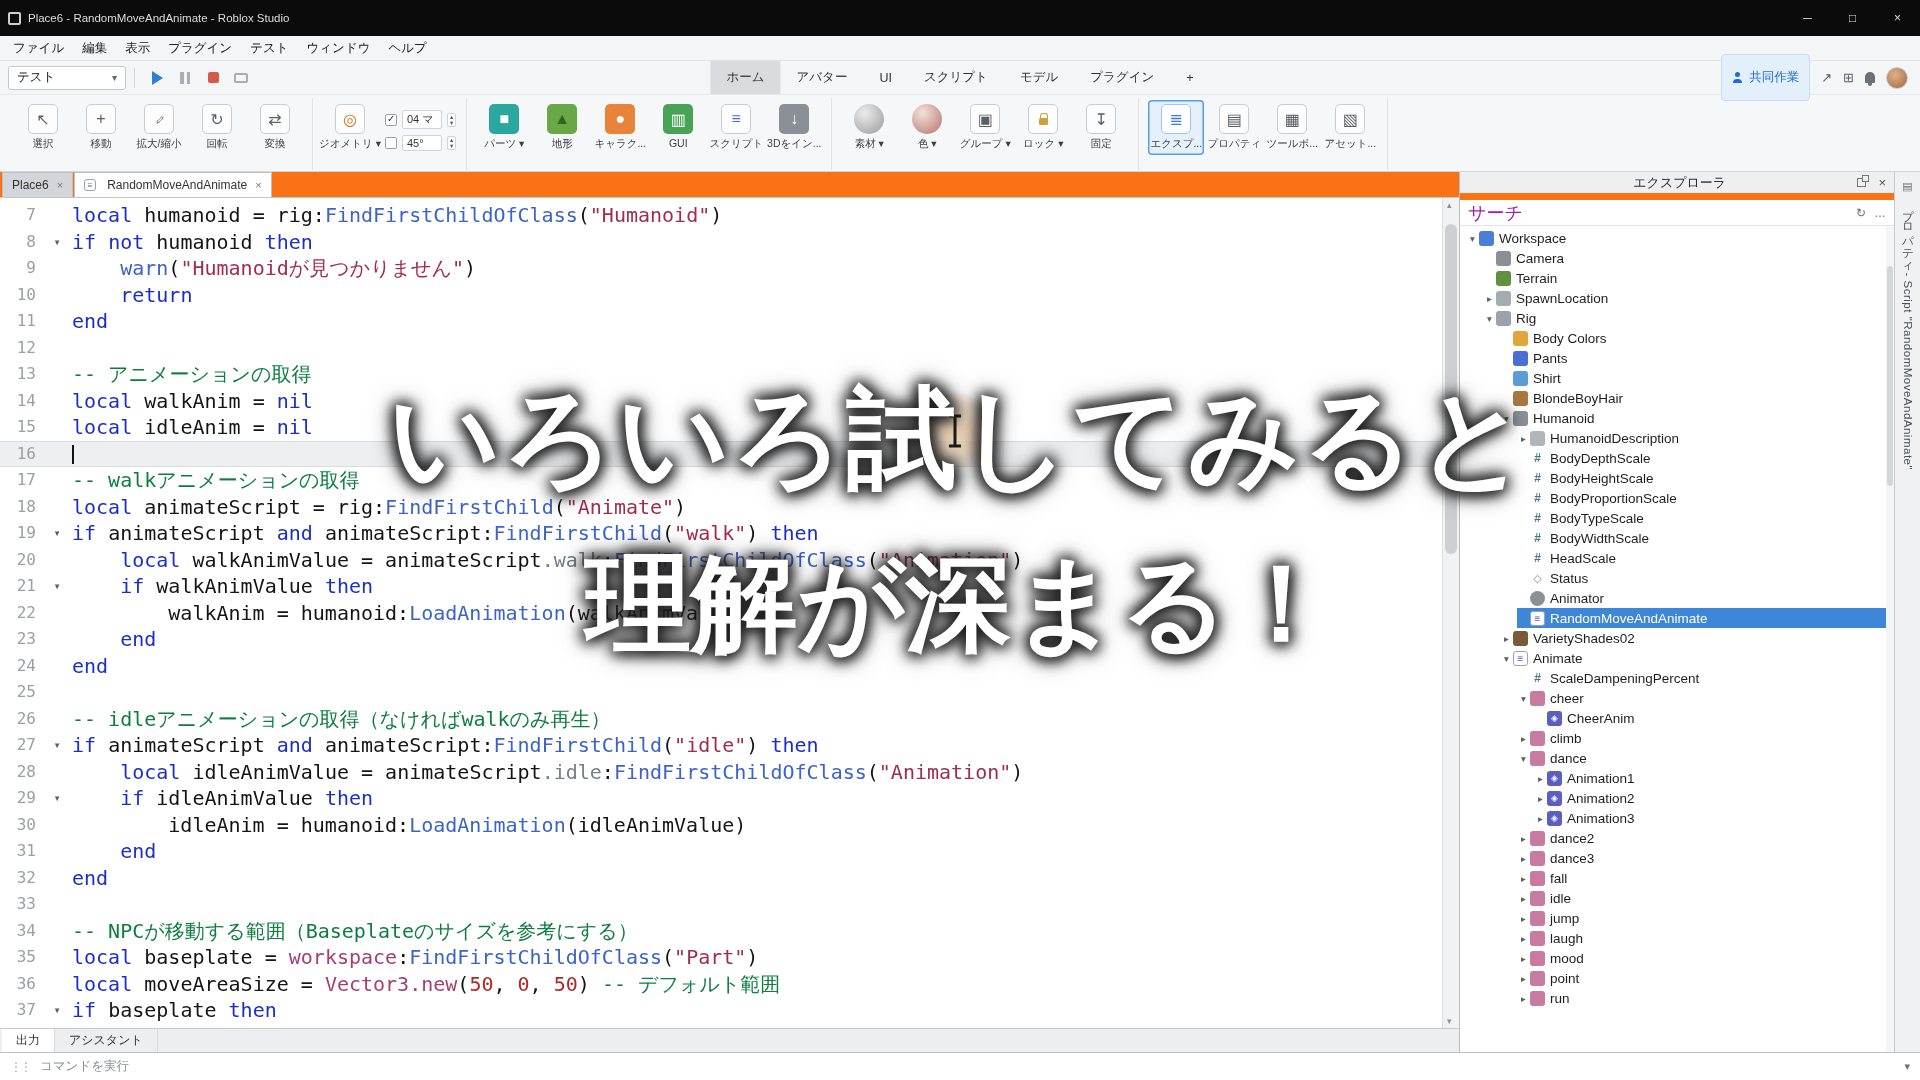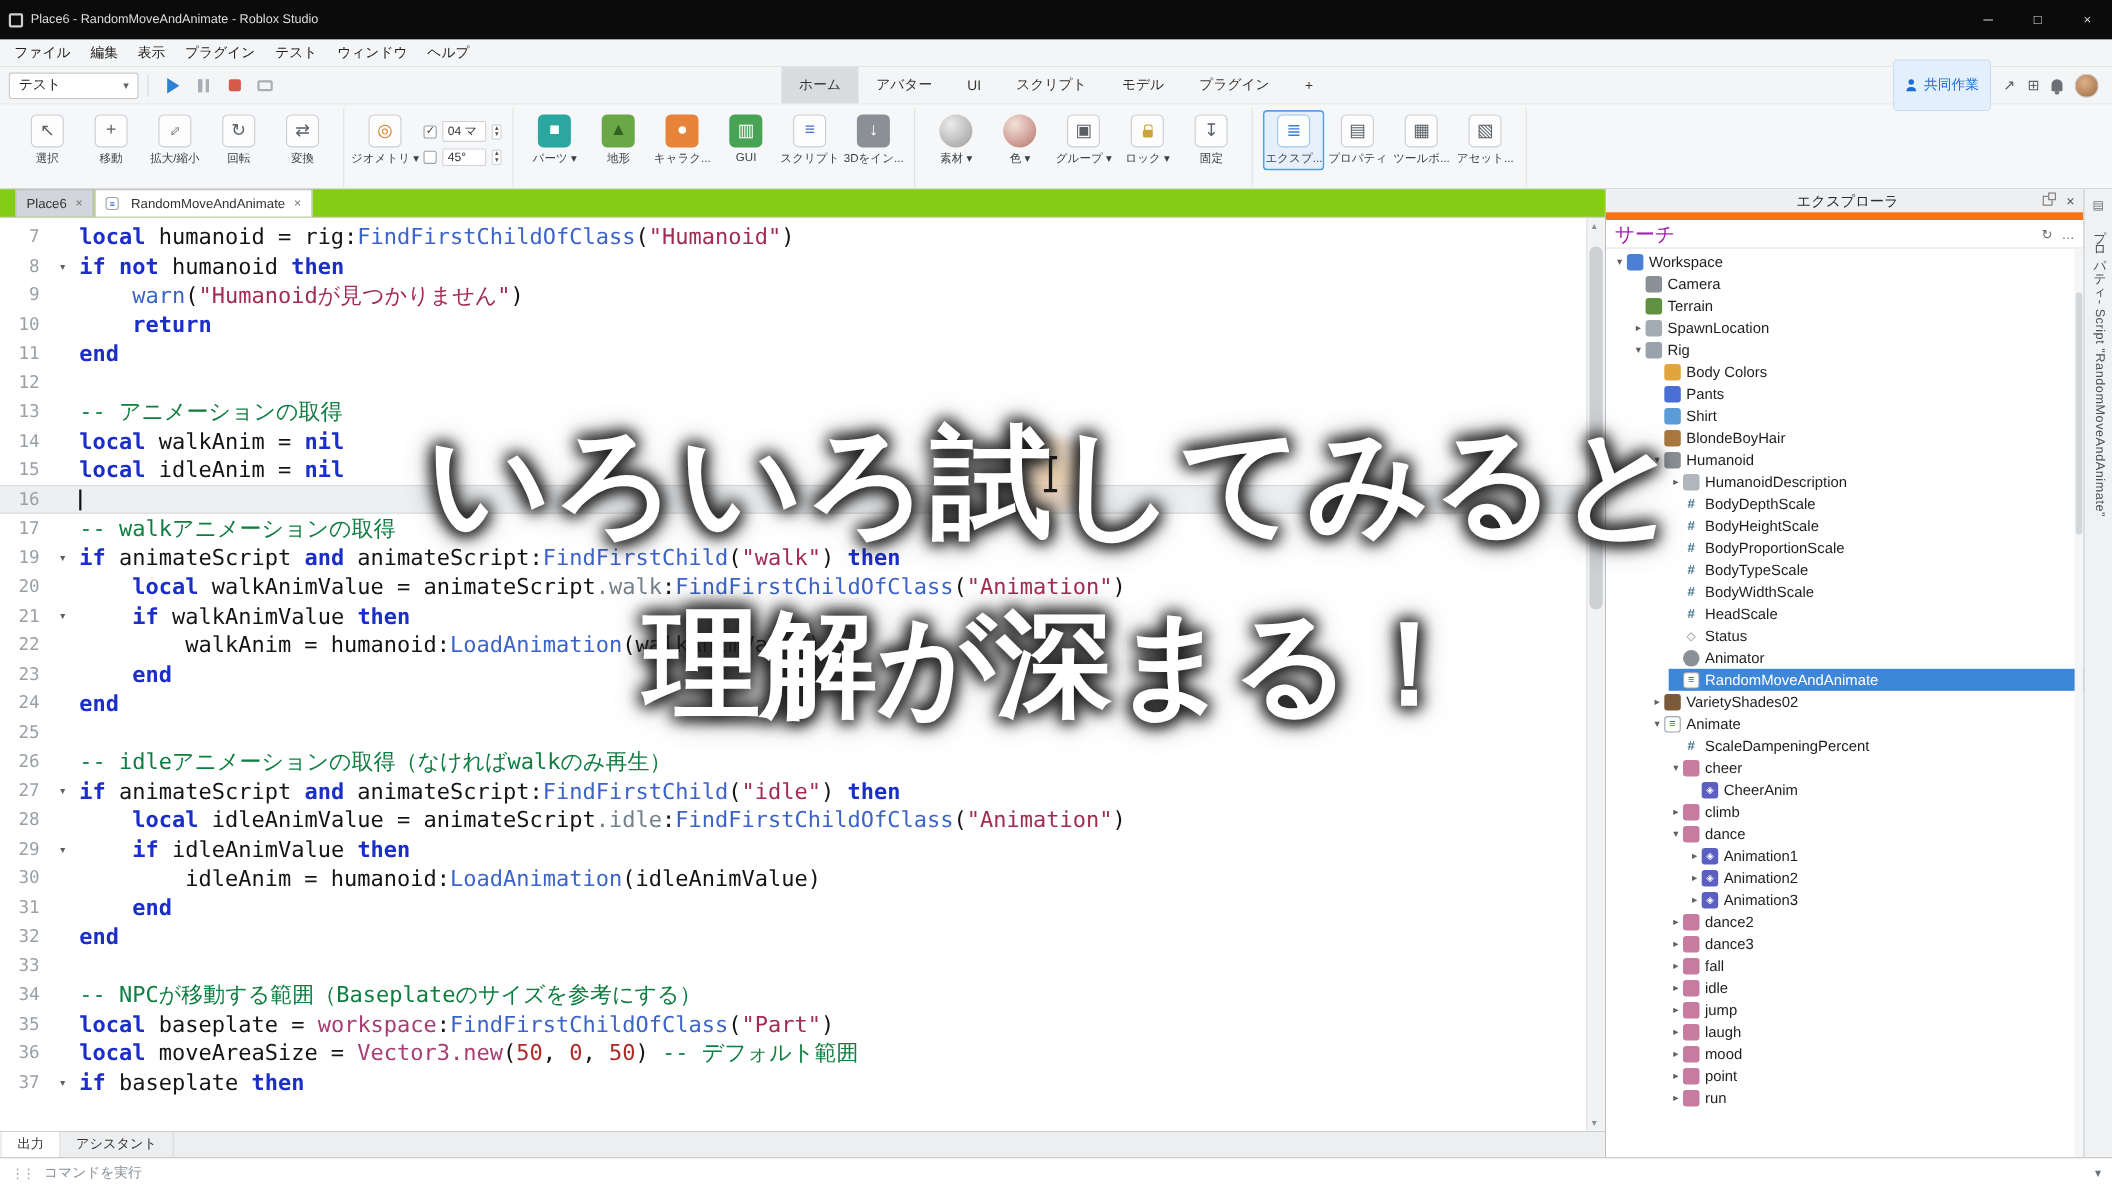--- a/index.html
+++ b/index.html
@@ -66,35 +66,35 @@
 .snaprow{display:flex;align-items:center;gap:5px}
 .cb{width:12px;height:12px;border:1px solid #9aa0a6;background:#fff;border-radius:2px;position:relative}
 .cb.checked::after{content:"✓";position:absolute;left:1px;top:-2px;font-size:10px;color:#333}
 .snapval{font-size:11px;color:#333;min-width:40px;border:1px solid #d0d4d8;background:#fff;padding:1px 4px;border-radius:2px}
 .stepper{display:flex;flex-direction:column;border:1px solid #d0d4d8;border-radius:2px;background:#fff}
 .stepper span{font-size:6.5px;line-height:6px;padding:0 2px;color:#555}
 
 
 .content{flex:1;display:flex;min-height:0}
 .editor-col{width:1460px;flex:none;display:flex;flex-direction:column;border-right:1px solid #bdbdbd;min-height:0}
-.doc-tabs{height:26px;background:#84cc16;display:flex;align-items:flex-end;padding-left:14px;border-bottom:1px solid #c6c6c6;flex:none}
+.doc-tabs{height:26px;background:#f97316;display:flex;align-items:flex-end;padding-left:2px;border-bottom:1px solid #c6c6c6;flex:none}
 .doc-tab{height:25px;display:flex;align-items:center;gap:6px;padding:0 9px;font-size:12px;color:#333;background:#d2d5d9;border:1px solid #c0c0c0;border-bottom:none;margin-right:1px}
 .doc-tab.active{background:#fff}
 .dt-close{color:#777;font-size:11px;margin-left:2px}
 .ti.small{width:12px;height:12px;font-size:8px}
 
 .code-area{flex:1;position:relative;background:#fff;min-height:0;overflow:hidden}
 .code-lines{position:absolute;top:4px;left:0;right:18px;font-family:"DejaVu Sans Mono","Liberation Mono",monospace;font-size:20px}
 .cl{display:flex;height:26.5px;line-height:26.5px;white-space:pre}
 .cl.cur{background:#edeff1;box-shadow:inset 0 1px 0 #d9dde1,inset 0 -1px 0 #d9dde1}
 .ln{width:42px;flex:none;text-align:right;padding-right:6px;font-size:16px;color:#9aa0a6}
 .fold{width:30px;flex:none;text-align:center;font-size:12px;color:#5a6066}
 .codetext{flex:1}
 .caret{display:inline-block;width:2px;height:19px;background:#111;vertical-align:-3px;margin-right:-2px}
-.tk-kw{color:#1b2fc8;font-weight:bold}
+.tk-kw{color:#1b2fc8;font-weight:normal}
 .tk-fn{color:#3b63c8}
 .tk-str{color:#a22c50}
 .tk-cm{color:#0e7d40}
 .tk-num{color:#b02828}
 .tk-prop{color:#74808a}
 .tk-glb{color:#a63d74}
 .tk-pl{color:#141414}
 .vscroll{position:absolute;top:0;right:0;bottom:0;width:17px;background:#f1f2f3;border-left:1px solid #e0e0e0}
 .vscroll::before{content:"▴";position:absolute;top:2px;left:4px;font-size:9px;color:#8a9096}
 .vscroll::after{content:"▾";position:absolute;bottom:2px;left:4px;font-size:9px;color:#8a9096}
@@ -407,20 +407,21 @@
             <div class="cl"><span class="ln">8</span><span class="fold">▾</span><span class="codetext"><span class="tk-kw">if</span><span class="tk-pl"> </span><span class="tk-kw">not</span><span class="tk-pl"> humanoid </span><span class="tk-kw">then</span></span></div>
             <div class="cl"><span class="ln">9</span><span class="fold"></span><span class="codetext"><span class="tk-pl">    </span><span class="tk-fn">warn</span><span class="tk-pl">(</span><span class="tk-str">"Humanoidが見つかりません"</span><span class="tk-pl">)</span></span></div>
             <div class="cl"><span class="ln">10</span><span class="fold"></span><span class="codetext"><span class="tk-pl">    </span><span class="tk-kw">return</span></span></div>
             <div class="cl"><span class="ln">11</span><span class="fold"></span><span class="codetext"><span class="tk-kw">end</span></span></div>
             <div class="cl"><span class="ln">12</span><span class="fold"></span><span class="codetext"></span></div>
             <div class="cl"><span class="ln">13</span><span class="fold"></span><span class="codetext"><span class="tk-cm">-- アニメーションの取得</span></span></div>
             <div class="cl"><span class="ln">14</span><span class="fold"></span><span class="codetext"><span class="tk-kw">local</span><span class="tk-pl"> walkAnim = </span><span class="tk-kw">nil</span></span></div>
             <div class="cl"><span class="ln">15</span><span class="fold"></span><span class="codetext"><span class="tk-kw">local</span><span class="tk-pl"> idleAnim = </span><span class="tk-kw">nil</span></span></div>
             <div class="cl cur"><span class="ln">16</span><span class="fold"></span><span class="codetext"><span class="caret"></span></span></div>
             <div class="cl"><span class="ln">17</span><span class="fold"></span><span class="codetext"><span class="tk-cm">-- walkアニメーションの取得</span></span></div>
+            <div class="cl"><span class="ln">18</span><span class="fold"></span><span class="codetext"><span class="tk-kw">local</span><span class="tk-pl"> animateScript = rig:</span><span class="tk-fn">FindFirstChild</span><span class="tk-pl">(</span><span class="tk-str">"Animate"</span><span class="tk-pl">)</span></span></div>
             <div class="cl"><span class="ln">19</span><span class="fold">▾</span><span class="codetext"><span class="tk-kw">if</span><span class="tk-pl"> animateScript </span><span class="tk-kw">and</span><span class="tk-pl"> animateScript:</span><span class="tk-fn">FindFirstChild</span><span class="tk-pl">(</span><span class="tk-str">"walk"</span><span class="tk-pl">) </span><span class="tk-kw">then</span></span></div>
             <div class="cl"><span class="ln">20</span><span class="fold"></span><span class="codetext"><span class="tk-pl">    </span><span class="tk-kw">local</span><span class="tk-pl"> walkAnimValue = animateScript</span><span class="tk-prop">.walk</span><span class="tk-pl">:</span><span class="tk-fn">Find​FirstChildOfClass</span><span class="tk-pl">(</span><span class="tk-str">"Animation"</span><span class="tk-pl">)</span></span></div>
             <div class="cl"><span class="ln">21</span><span class="fold">▾</span><span class="codetext"><span class="tk-pl">    </span><span class="tk-kw">if</span><span class="tk-pl"> walkAnimValue </span><span class="tk-kw">then</span></span></div>
             <div class="cl"><span class="ln">22</span><span class="fold"></span><span class="codetext"><span class="tk-pl">        walkAnim = humanoid:</span><span class="tk-fn">LoadAnimation</span><span class="tk-pl">(walkAnimValue)</span></span></div>
             <div class="cl"><span class="ln">23</span><span class="fold"></span><span class="codetext"><span class="tk-pl">    </span><span class="tk-kw">end</span></span></div>
             <div class="cl"><span class="ln">24</span><span class="fold"></span><span class="codetext"><span class="tk-kw">end</span></span></div>
             <div class="cl"><span class="ln">25</span><span class="fold"></span><span class="codetext"></span></div>
             <div class="cl"><span class="ln">26</span><span class="fold"></span><span class="codetext"><span class="tk-cm">-- idleアニメーションの取得（なければwalkのみ再生）</span></span></div>
             <div class="cl"><span class="ln">27</span><span class="fold">▾</span><span class="codetext"><span class="tk-kw">if</span><span class="tk-pl"> animateScript </span><span class="tk-kw">and</span><span class="tk-pl"> animateScript:</span><span class="tk-fn">FindFirstChild</span><span class="tk-pl">(</span><span class="tk-str">"idle"</span><span class="tk-pl">) </span><span class="tk-kw">then</span></span></div>
             <div class="cl"><span class="ln">28</span><span class="fold"></span><span class="codetext"><span class="tk-pl">    </span><span class="tk-kw">local</span><span class="tk-pl"> idleAnimValue = animateScript</span><span class="tk-prop">.idle</span><span class="tk-pl">:</span><span class="tk-fn">FindFirstChildOfClass</span><span class="tk-pl">(</span><span class="tk-str">"Animation"</span><span class="tk-pl">)</span></span></div>

